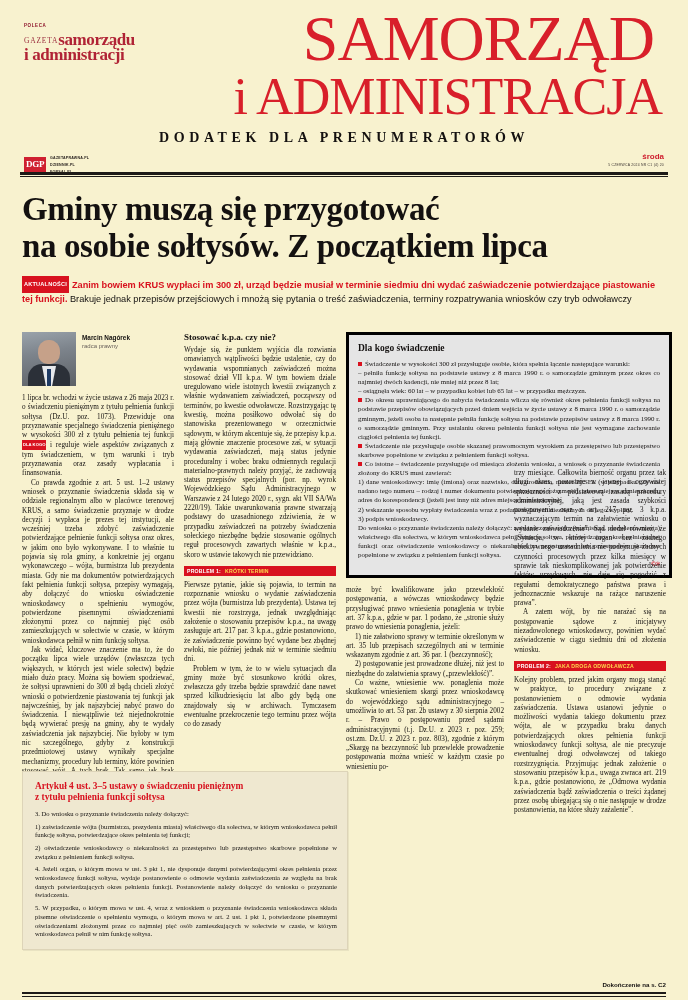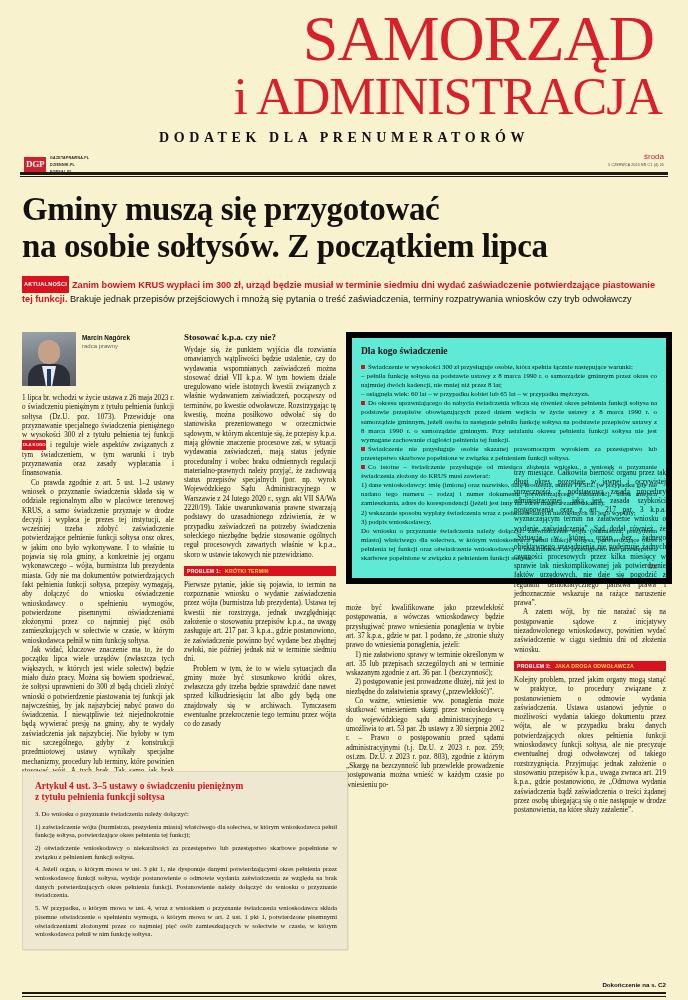--- a/index.html
+++ b/index.html
@@ -67,21 +67,21 @@
     font-weight: bold; font-size: 9px; padding: 3px 2px 3px 2px; line-height: 1;
     letter-spacing: -.3px;
   }
   .dgp-sites {
     font-family: "Liberation Sans", sans-serif; font-size: 3.6px;
     font-weight: bold; line-height: 1.9; letter-spacing: .2px; color: #2a2320;
     padding-top: 1px;
   }
   .mast-date { position: absolute; right: 4px; top: 0; text-align: right; }
   .mast-day {
-    font-family: "Liberation Sans", sans-serif; font-weight: normal;
+    font-family: "Liberation Sans", sans-serif; font-weight: bold;
     font-size: 8px; color: #cf2030;
   }
   .mast-dateline {
     font-family: "Liberation Sans", sans-serif; font-size: 3.4px;
     color: #3a3230; letter-spacing: .25px; margin-top: 2px;
   }
   .rule-thick { height: 3px; background: #1d1a18; margin: 0 20px; }
   .rule-thin  { height: 1px; background: #1d1a18; margin: 1px 20px 0; }
 
   
@@ -164,22 +164,22 @@
   .problem-bar {
     background: #d8121f; color: #fff; padding: 2px 3px;
     font-family: "Liberation Sans", sans-serif; font-weight: bold;
     font-size: 5.2px; letter-spacing: .2px; margin: 6px 0 5px 0;
   }
   .problem-bar .n { color: #fff; }
   .problem-bar .t { color: #ffd84d; margin-left: 4px; }
 
   
   .infobox {
-    background: #5eead4; border: 6px solid #000000;
-    padding: 8px 9px 8px 9px; margin-bottom: 20px;
+    background: #e5e5e5; border: 3px solid #000000;
+    padding: 8px 9px 8px 9px; margin-bottom: 8px;
   }
   .infobox h3 {
     margin: 0 0 6px 0; font-family: "Liberation Serif", serif;
     font-weight: bold; font-size: 9.5px;
   }
   .infobox .ib-text {
     font-family: "Liberation Serif", serif;
     font-size: 6.9px; line-height: 9.1px; text-align: justify;
   }
   .infobox .ib-text p { margin: 0; }
@@ -225,20 +225,27 @@
   .foot-rule2 {
     position: absolute; left: 22px; right: 22px; bottom: 3px;
     height: 1px; background: #1d1a18;
   }
 </style>
 </head>
 <body>
 
 <div class="masthead">
 
+  <div class="gsa-logo">
+    <div class="gsa-poleca">POLECA</div>
+    <div class="gsa-line1">
+      <span class="gsa-gazeta">GAZETA</span><span class="gsa-word">samorządu</span>
+    </div>
+    <div class="gsa-line2">i administracji</div>
+  </div>
 
   <div class="mast-title">
     <div class="mast-l1">SAMORZĄD</div>
     <div class="mast-l2">i ADMINISTRACJA</div>
   </div>
 
   <div class="mast-sub">DODATEK DLA PRENUMERATORÓW</div>
 
   <div class="mast-foot">
     <div class="dgp-block">

